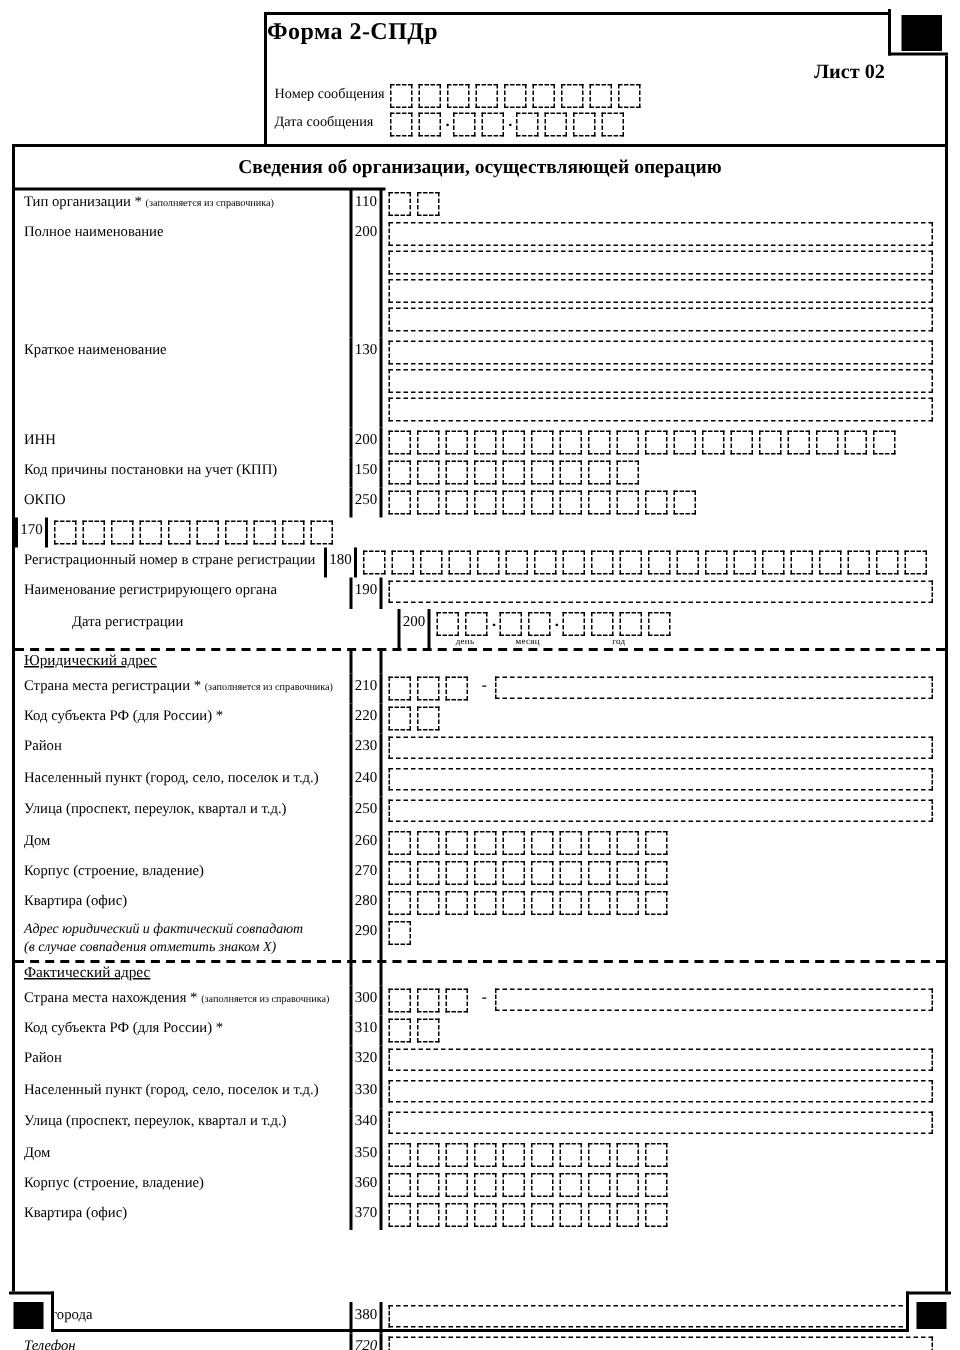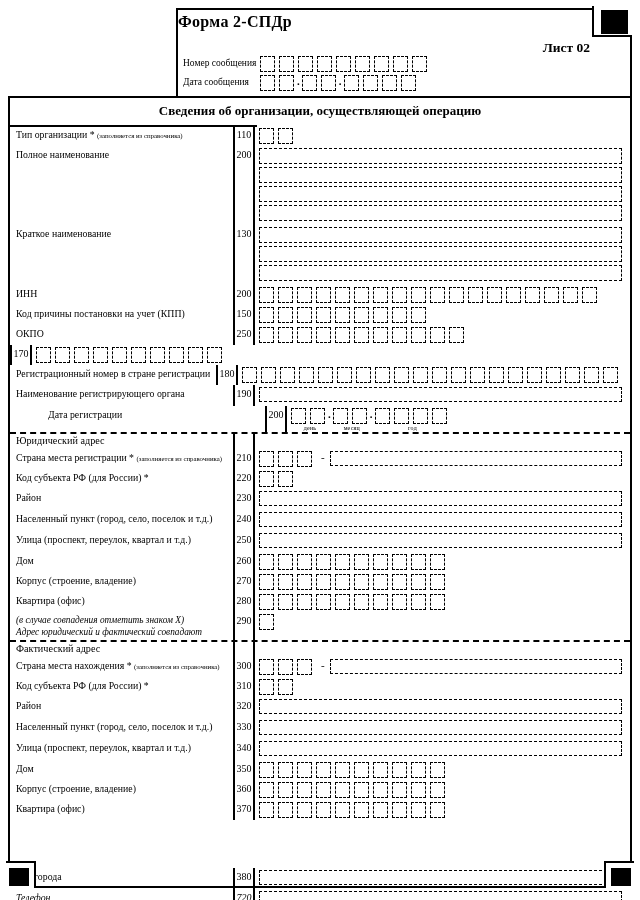--- a/index.html
+++ b/index.html
@@ -35,21 +35,21 @@
   .title-line{position:absolute;left:0;top:27px;width:247px;height:0;border-top:2px solid #000;}
   #rows{position:absolute;left:0;top:28px;right:0;bottom:0;display:flex;flex-direction:column;}
   .frow{display:flex;align-items:stretch;flex:0 0 auto;}
   .lbl{width:223px;padding:3px 1px 0 6px;font-size:9.8px;line-height:1.15;
        box-sizing:border-box;white-space:nowrap;}
   .note{font-size:6.8px;}
   .code{width:22px;border-left:2px solid #000;border-right:2px solid #000;
         box-sizing:border-box;font-size:10px;text-align:center;padding-top:3px;flex:0 0 auto;}
   .fld{flex:1;padding:2px 8px 0 4px;display:flex;align-items:flex-start;}
   .sect{border-top:2px dashed #000;}
-  .sect .lbl{font-size:10.2px;padding-top:1px;}
+  .sect .lbl{font-size:10.2px;padding-top:1px;text-decoration:underline;}
   .it{font-style:italic;font-size:9.3px;line-height:1.25;}
   .filler{flex:1 1 auto;}
 
   
   .patch{position:absolute;background:#fff;box-sizing:border-box;}
   .patch-tr{left:592px;top:6px;width:40px;height:31px;border-left:2px solid #000;border-bottom:2px solid #000;}
   .patch-bl{left:6px;top:861px;width:30px;height:27px;border-top:2px solid #000;border-right:2px solid #000;}
   .patch-br{left:604px;top:861px;width:30px;height:27px;border-top:2px solid #000;border-left:2px solid #000;}
   .mark{position:absolute;background:#000;}
   .mark-tr{left:601px;top:10px;width:27px;height:24px;}
@@ -403,22 +403,22 @@
               <div class="cbox"></div>
               <div class="cbox"></div>
               <div class="cbox"></div>
               <div class="cbox"></div>
               <div class="cbox"></div>
             </div>
           </div>
         </div>
         <div class="frow" style="height: 28px;">
           <div class="lbl">
+            <div class="it">Адрес юридический и фактический совпадают</div>
             <div class="it">(в случае совпадения отметить знаком X)</div>
-            <div class="it">Адрес юридический и фактический совпадают</div>
           </div>
           <div class="code">290</div>
           <div class="fld">
             <div class="boxrow">
               <div class="cbox"></div>
             </div>
           </div>
         </div>
         <div class="frow sect" style="height: 15px;">
           <div class="lbl">Фактический адрес</div>

